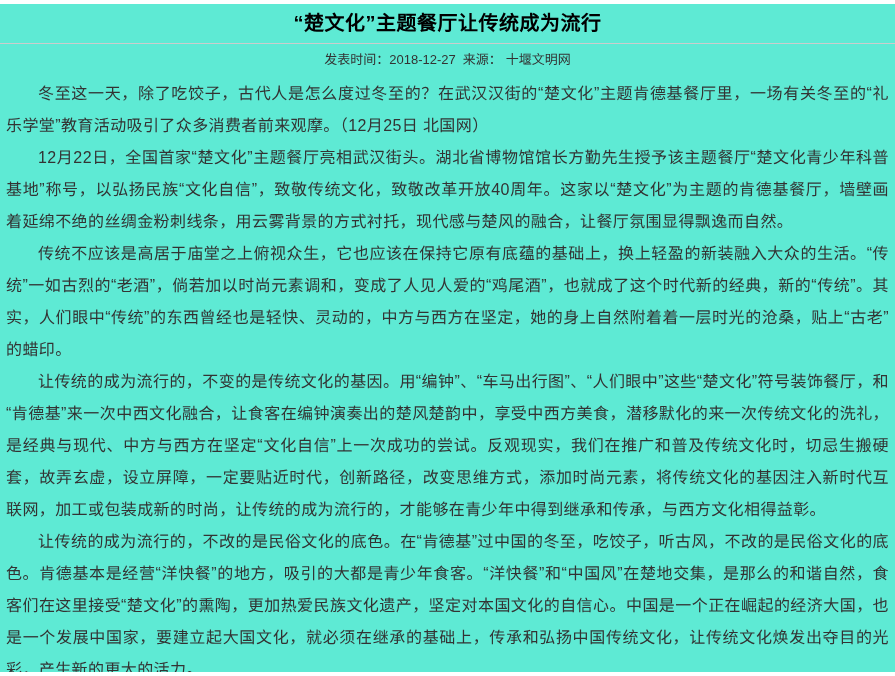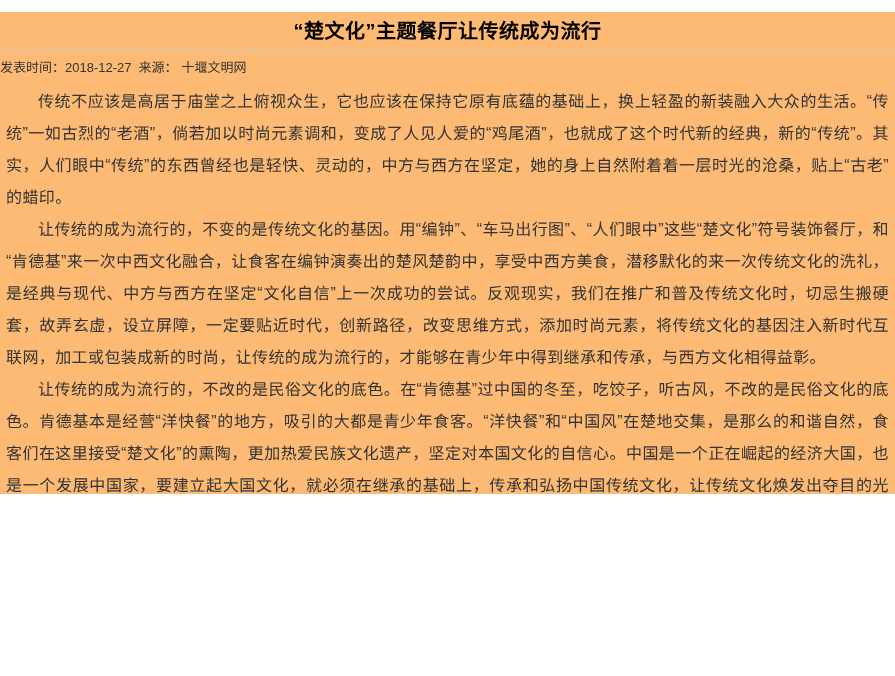--- a/index.html
+++ b/index.html
@@ -2,44 +2,44 @@
 <html lang="zh-CN"><head>
 <meta charset="utf-8">
 <style>
   * { box-sizing: border-box; margin: 0; padding: 0; }
   html, body {
     background: #ffffff;
     font-family: "Liberation Sans", sans-serif;
   }
   .page {
     width: 895px;
-    height: 482px;
-    margin: 12px auto;
-    background: #fdba74;
+    height: 668px;
+    margin: 4px auto;
+    background: #5eead4;
     overflow: hidden;
   }
   .article-title {
     margin-top: 7px;
     text-align: center;
     font-size: 20px;
     line-height: 25px;
     font-weight: bold;
     color: #000000;
     letter-spacing: 0.5px;
   }
   .title-divider {
     margin-top: 7px;
     border: none;
     border-top: 1px solid #cccccc;
     height: 0;
     width: 100%;
   }
   .article-meta {
     margin-top: 7px;
-    text-align: left;
+    text-align: center;
     font-size: 13px;
     line-height: 18px;
     color: #333333;
   }
   .article-meta .meta-piece { display: inline; }
   .article-meta .gap-left { margin-left: 7px; }
   .article-meta .gap-left-sm { margin-left: 4px; }
   .article-body {
     margin-top: 9px;
     padding: 0 6px;
@@ -60,18 +60,20 @@
 
   <h1 class="article-title">“楚文化”主题餐厅让传统成为流行</h1>
 
   <hr class="title-divider">
 
   <div class="article-meta">
     <span class="meta-piece">发表时间：</span><span class="meta-piece">2018-12-27</span><span class="meta-piece gap-left">来源：</span><span class="meta-piece gap-left-sm">十堰文明网</span>
   </div>
 
   <div class="article-body">
+    <p>冬至这一天，除了吃饺子，古代人是怎么度过冬至的？在武汉汉街的“楚文化”主题肯德基餐厅里，一场有关冬至的“礼乐学堂”教育活动吸引了众多消费者前来观摩。（12月25日 北国网）</p>
+    <p>12月22日，全国首家“楚文化”主题餐厅亮相武汉街头。湖北省博物馆馆长方勤先生授予该主题餐厅“楚文化青少年科普基地”称号，以弘扬民族“文化自信”，致敬传统文化，致敬改革开放40周年。这家以“楚文化”为主题的肯德基餐厅，墙壁画着延绵不绝的丝绸金粉刺线条，用云雾背景的方式衬托，现代感与楚风的融合，让餐厅氛围显得飘逸而自然。</p>
     <p>传统不应该是高居于庙堂之上俯视众生，它也应该在保持它原有底蕴的基础上，换上轻盈的新装融入大众的生活。“传统”一如古烈的“老酒”，倘若加以时尚元素调和，变成了人见人爱的“鸡尾酒”，也就成了这个时代新的经典，新的“传统”。其实，人们眼中“传统”的东西曾经也是轻快、灵动的，中方与西方在坚定，她的身上自然附着着一层时光的沧桑，贴上“古老”的蜡印。</p>
     <p>让传统的成为流行的，不变的是传统文化的基因。用“编钟”、“车马出行图”、“人们眼中”这些“楚文化”符号装饰餐厅，和“肯德基”来一次中西文化融合，让食客在编钟演奏出的楚风楚韵中，享受中西方美食，潜移默化的来一次传统文化的洗礼，是经典与现代、中方与西方在坚定“文化自信”上一次成功的尝试。反观现实，我们在推广和普及传统文化时，切忌生搬硬套，故弄玄虚，设立屏障，一定要贴近时代，创新路径，改变思维方式，添加时尚元素，将传统文化的基因注入新时代互联网，加工或包装成新的时尚，让传统的成为流行的，才能够在青少年中得到继承和传承，与西方文化相得益彰。</p>
     <p>让传统的成为流行的，不改的是民俗文化的底色。在“肯德基”过中国的冬至，吃饺子，听古风，不改的是民俗文化的底色。肯德基本是经营“洋快餐”的地方，吸引的大都是青少年食客。“洋快餐”和“中国风”在楚地交集，是那么的和谐自然，食客们在这里接受“楚文化”的熏陶，更加热爱民族文化遗产，坚定对本国文化的自信心。中国是一个正在崛起的经济大国，也是一个发展中国家，要建立起大国文化，就必须在继承的基础上，传承和弘扬中国传统文化，让传统文化焕发出夺目的光彩，产生新的更大的活力。</p>
   </div>
 
 </div>
 
 </body></html>

